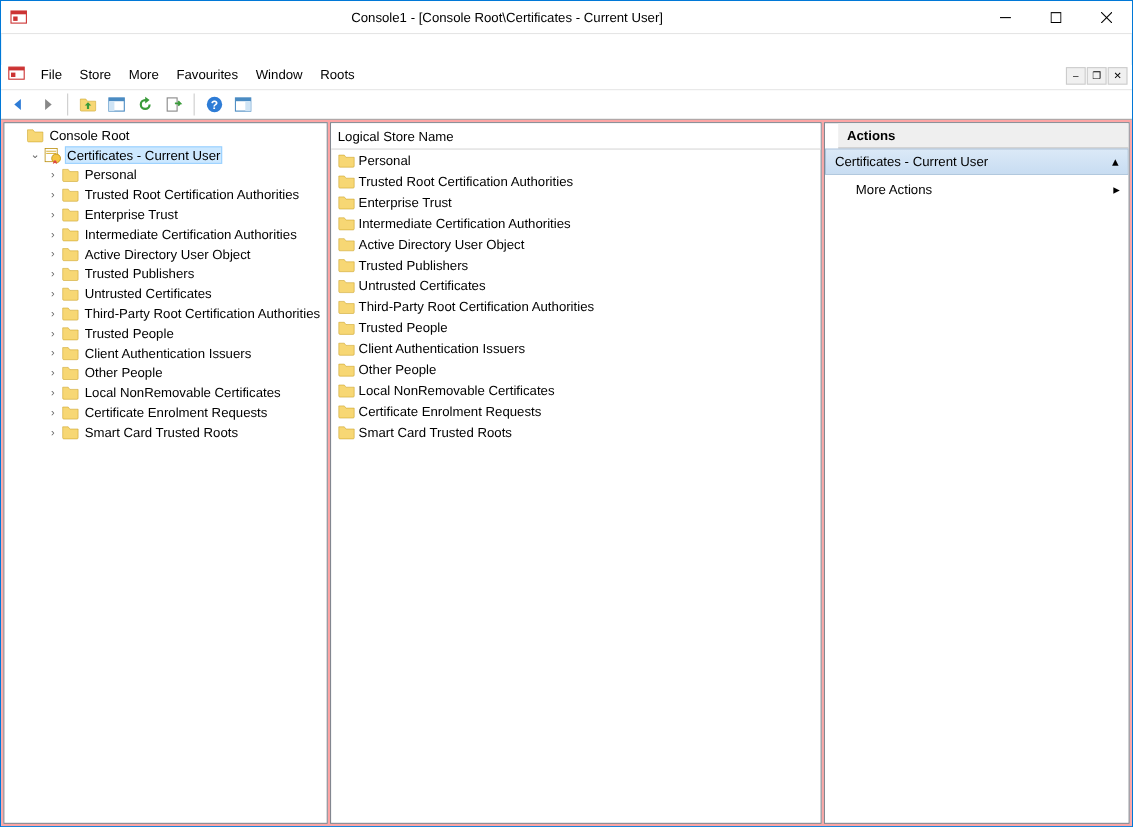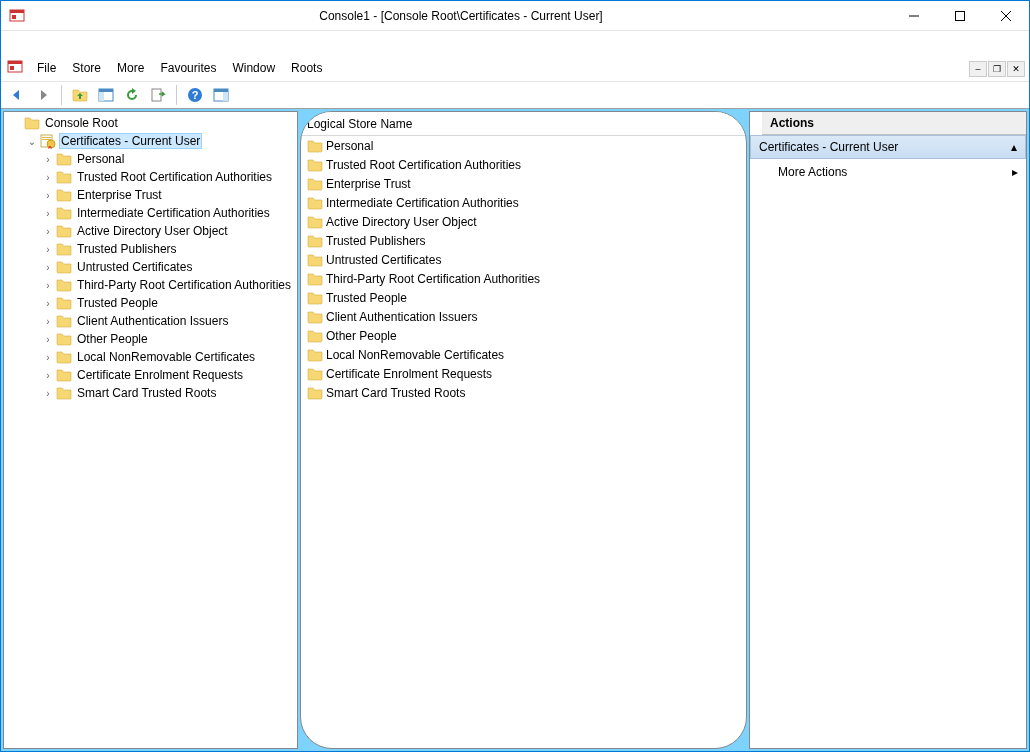--- a/index.html
+++ b/index.html
@@ -10,24 +10,24 @@
 .window-controls { display: flex; }
 .window-controls button { width: 46px; height: 30px; border: none; background: transparent; display: flex; align-items: center; justify-content: center; }
 .menubar { height: 22px; display: flex; align-items: flex-start; padding: 0 6px; background: #fff; position: relative; margin-top: 28px; }
 .submenu-icon { width: 16px; height: 16px; margin-right: 6px; }
 .menubar .menu-item { padding: 2px 8px; font-size: 12px; cursor: default; }
 .mdi-controls { position: absolute; right: 4px; top: 2px; display: flex; gap: 0; }
 .mdi-controls button { width: 18px; height: 16px; border: 1px solid #ccc; background: #f0f0f0; font-size: 9px; display: flex; align-items: center; justify-content: center; margin-left: 1px; cursor: default; }
 .toolbar { height: 28px; background: #fff; border-top: 1px solid #e5e5e5; border-bottom: 1px solid #a0a0a0; display: flex; align-items: center; padding: 0 4px; gap: 2px; }
 .toolbar .sep { width: 1px; height: 20px; background: #ccc; margin: 0 4px; }
 .toolbar button { width: 24px; height: 24px; border: 1px solid transparent; background: transparent; display: flex; align-items: center; justify-content: center; border-radius: 2px; }
-.content { flex: 1; display: flex; min-height: 0; padding: 2px; background: #7dd3fc; gap: 2px; }
+.content { flex: 1; display: flex; min-height: 0; padding: 2px; background: #fca5a5; gap: 2px; }
 .pane { background: #fff; border: 1px solid #828790; overflow: auto; }
 .tree-pane { width: 295px; padding: 2px 0; }
-.list-pane { flex: 1; display: flex; flex-direction: column; border-radius: 32px; }
+.list-pane { flex: 1; display: flex; flex-direction: column; }
 .actions-pane { width: 278px; display: flex; flex-direction: column; }
 .tree-node { display: flex; align-items: center; height: 18px; padding-right: 4px; white-space: nowrap; cursor: default; }
 .tree-node .twisty { width: 16px; text-align: center; color: #666; font-size: 10px; }
 .tree-node .node-icon { width: 16px; height: 16px; margin-right: 3px; flex-shrink: 0; }
 .tree-node .node-label { padding: 0 2px; }
 .tree-node.selected .node-label { background: #cce8ff; border: 1px solid #99d1ff; padding: 0 1px; }
 .indent-0 { padding-left: 4px; }
 .indent-1 { padding-left: 20px; }
 .indent-2 { padding-left: 36px; }
 .list-header { height: 24px; border-bottom: 1px solid #d8d8d8; display: flex; align-items: center; padding-left: 6px; font-size: 12px; background: #fff; }

